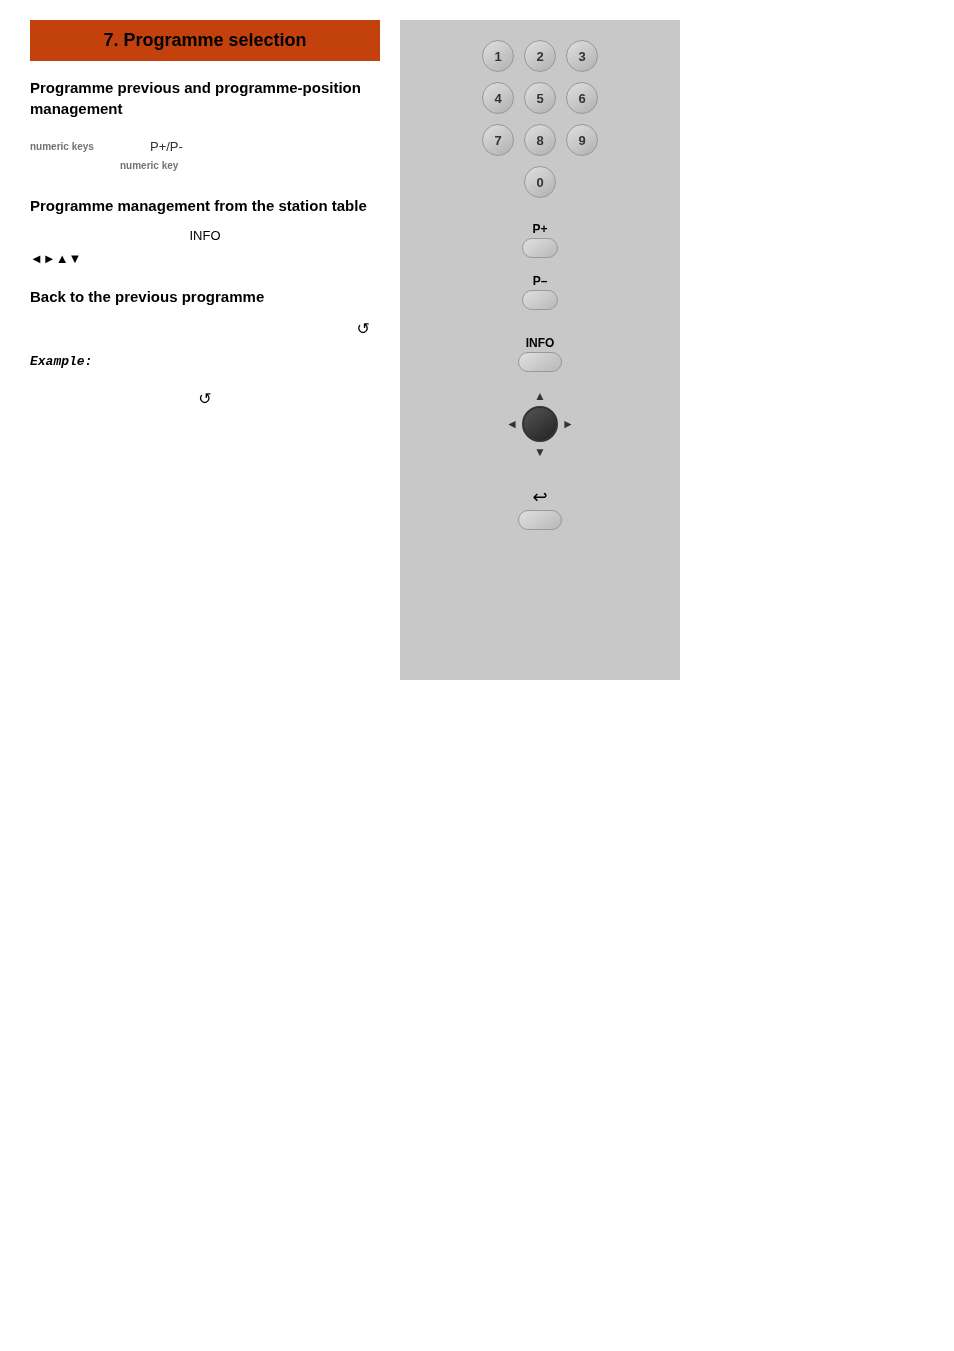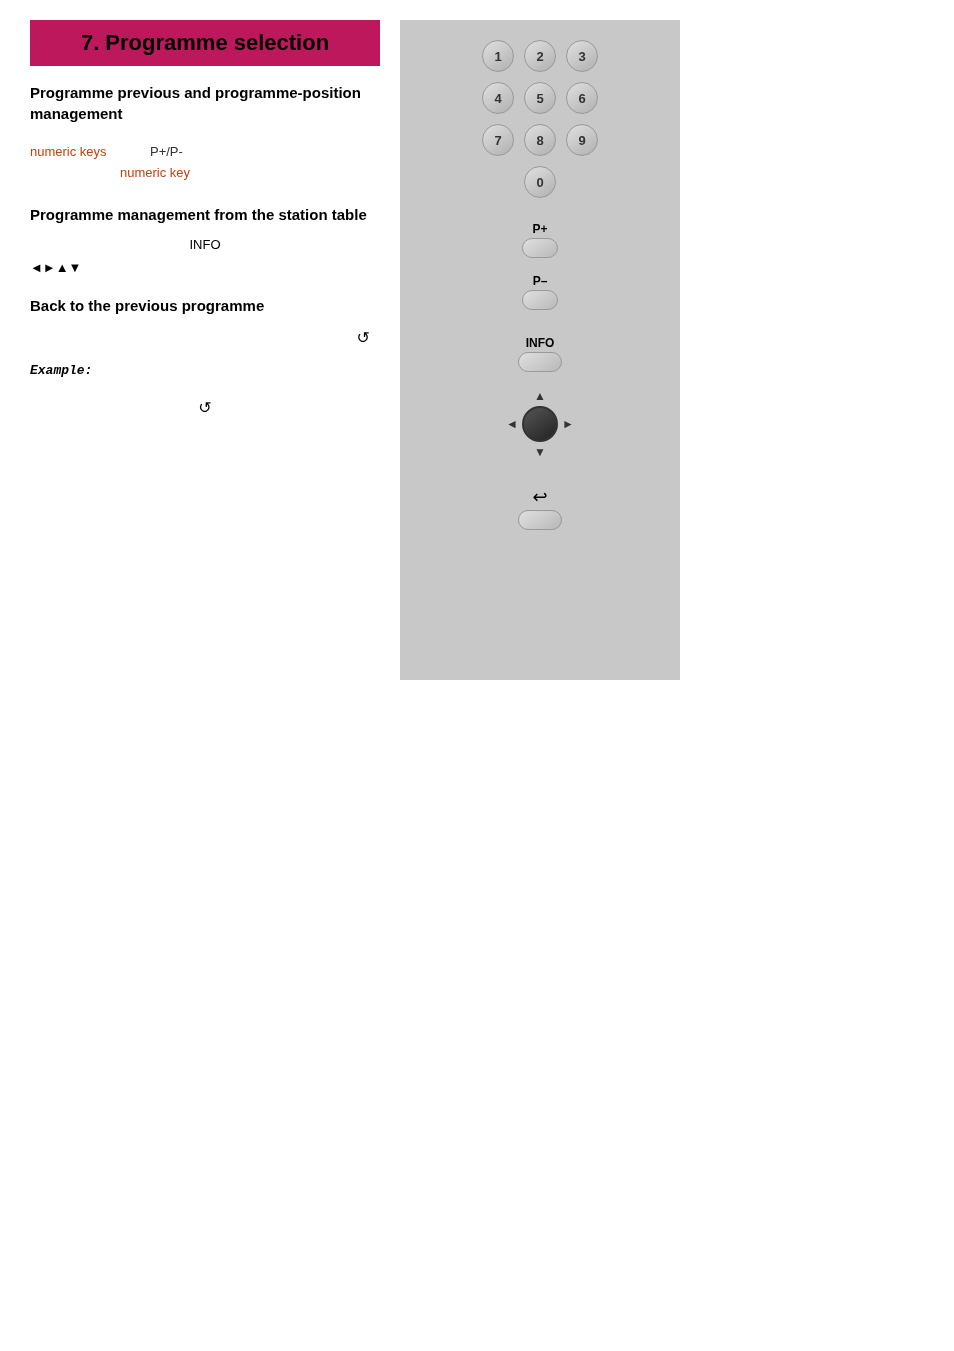--- a/index.html
+++ b/index.html
@@ -29,48 +29,49 @@
       background: #c8c8c8;
       padding: 20px 30px;
       display: flex;
       flex-direction: column;
       align-items: center;
       gap: 6px;
     }
 
     
     .section-title-box {
-      background: #be185d;
+      background: #c2410c;
       text-align: center;
       padding: 10px 20px;
       margin-bottom: 16px;
-      font-size: 22px;
+      font-size: 18px;
       font-weight: bold;
     }
 
     
     .subsection-title {
       font-weight: bold;
       font-size: 15px;
       margin-bottom: 12px;
       line-height: 1.4;
     }
 
     .key-row {
       display: flex;
       align-items: center;
       margin-bottom: 6px;
       gap: 30px;
       margin-top: 20px;
     }
 
     .key-label {
-      font-size: 13px;
-      color: #c2410c;
+      font-size: 10px;
+      color: #737373;
       min-width: 90px;
+      font-weight: bold;
     }
 
     .key-value {
       font-size: 13px;
       color: #333;
     }
 
     .key-row2 {
       display: flex;
       align-items: center;

